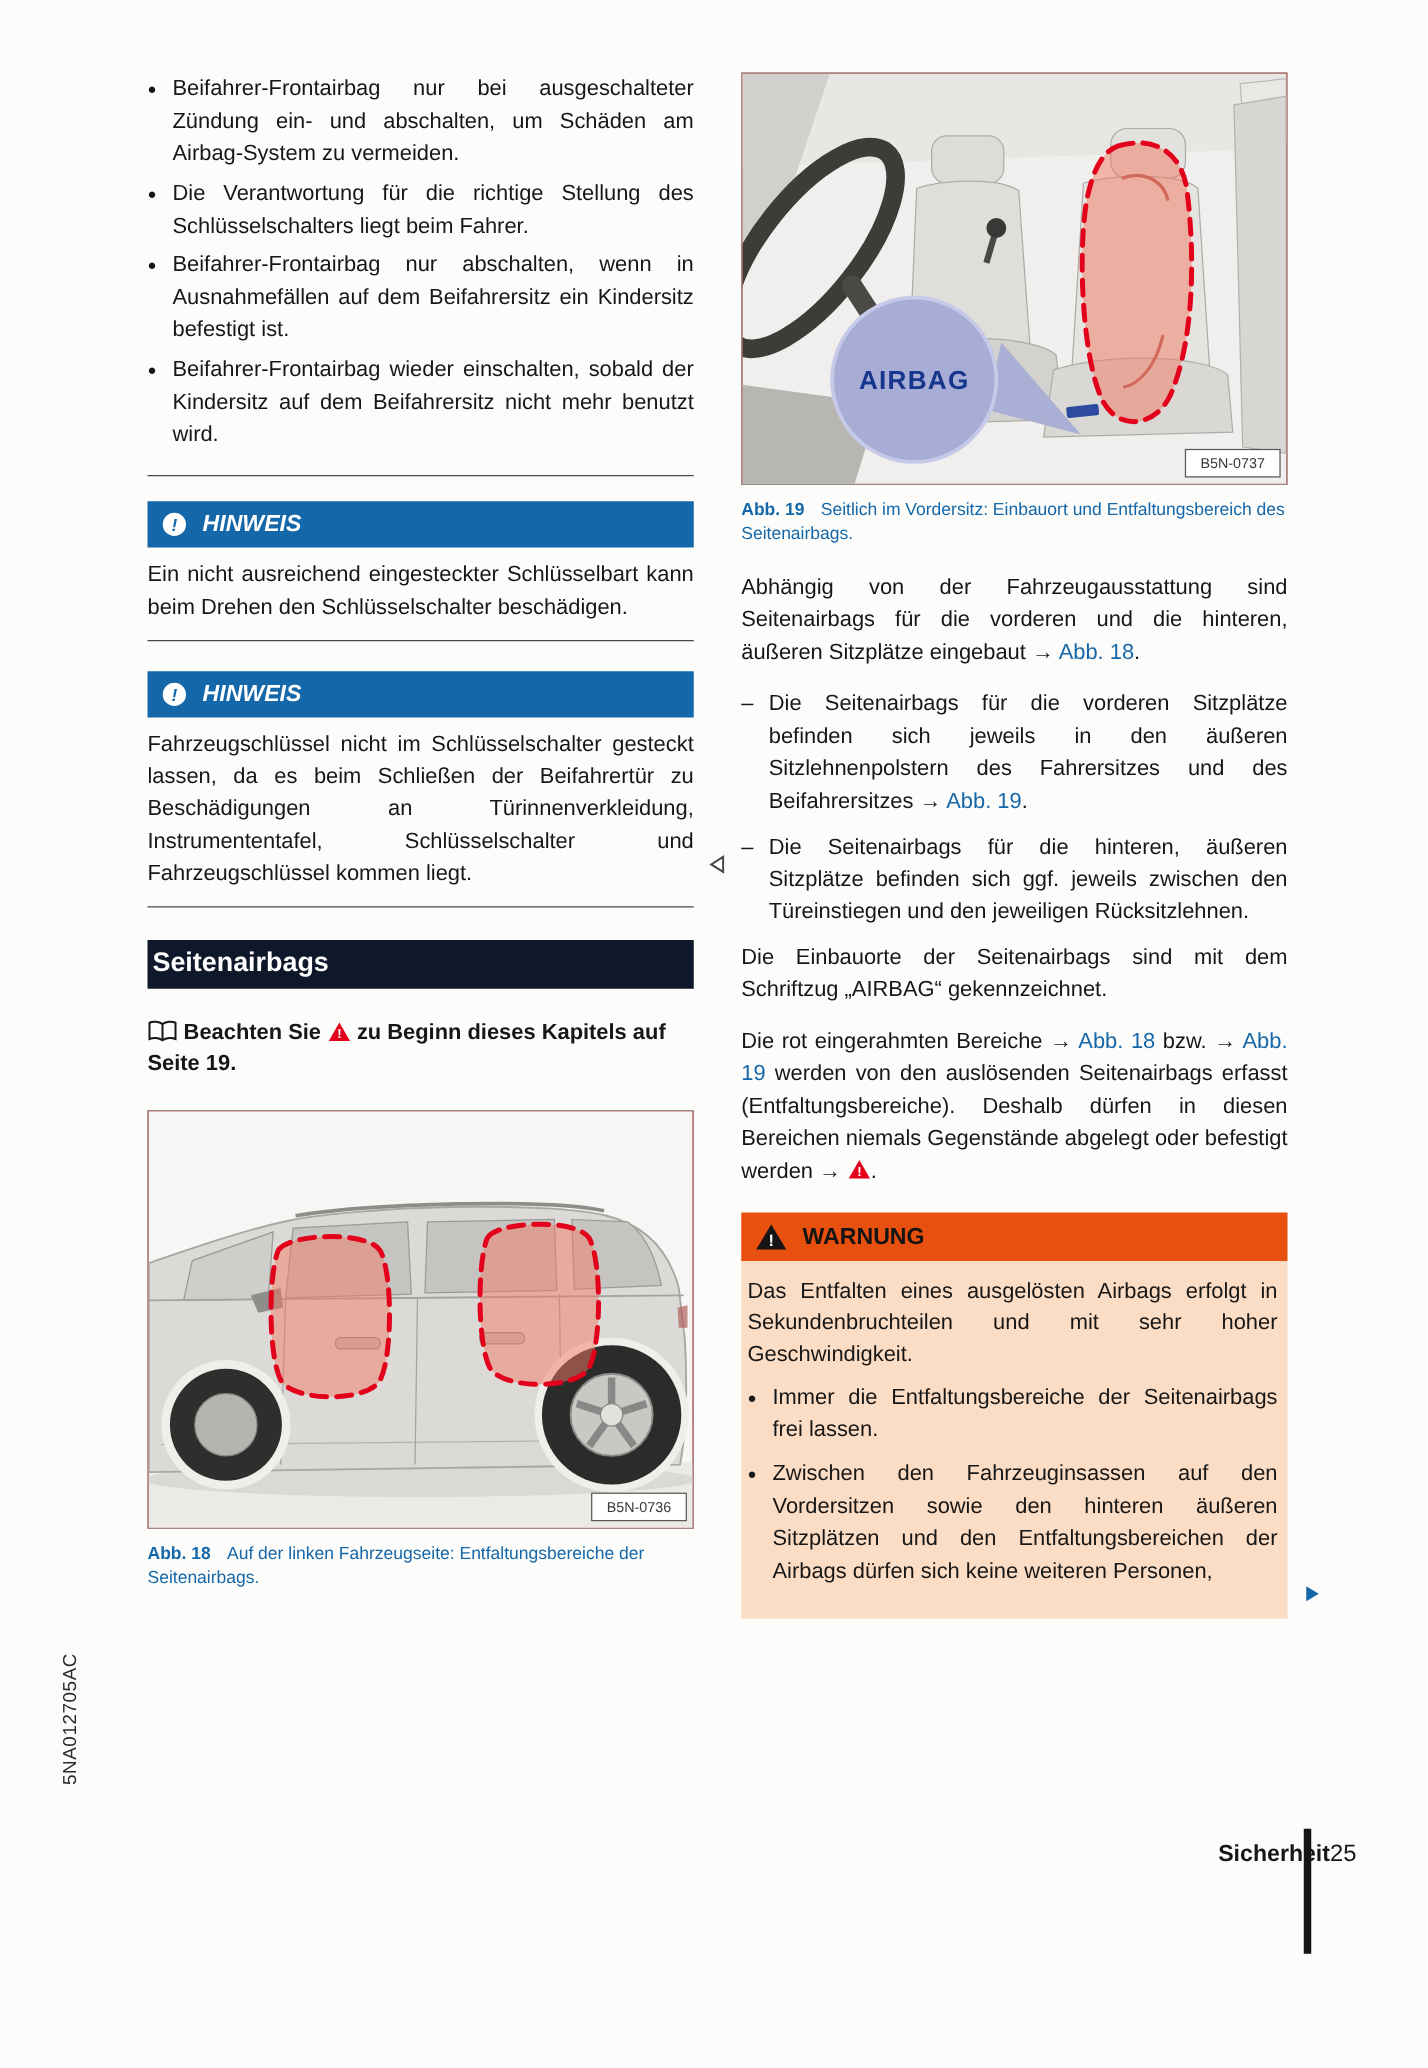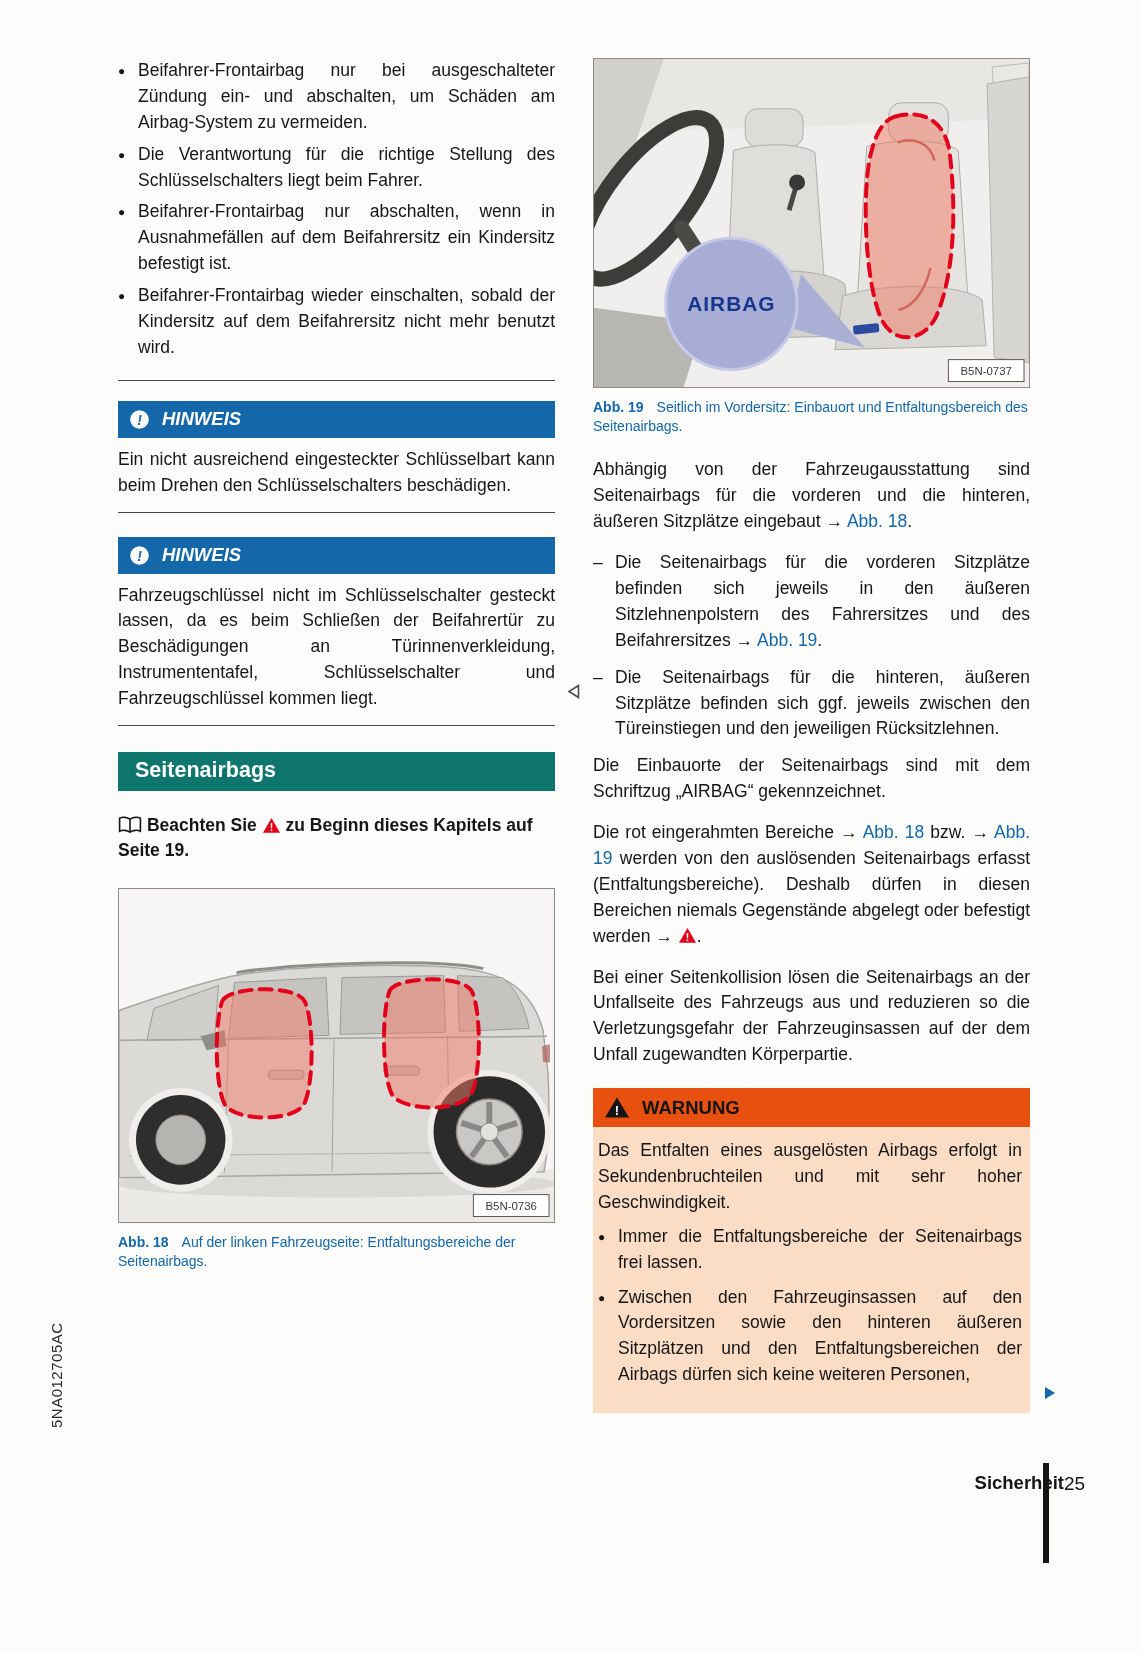--- a/index.html
+++ b/index.html
@@ -30,22 +30,22 @@
   .notice-head {
     display:flex; align-items:center; gap:12px;
     background:#1467a8; color:#ffffff; height:37px; padding:0 11px;
     font-size:18.5px; font-weight:bold; font-style:italic;
   }
   .notice-body { padding:9px 0 13px; border-bottom:1.6px solid #4a4846; }
   .end-marker { position:absolute; right:-28px; bottom:26px; line-height:0; }
 
   
   .section-bar {
-    background:#0f766e; color:#ffffff; font-size:21.5px; font-weight:bold;
-    padding:6px 17px 8px; margin:26px 0 22px;
+    background:#0f172a; color:#ffffff; font-size:21.5px; font-weight:bold;
+    padding:6px 4px 8px; margin:26px 0 22px;
   }
 
   .chapter-note { font-size:17.5px; line-height:1.45; font-weight:bold; margin-bottom:24px; text-align:left; }
   .chapter-note svg { vertical-align:-3px; }
 
   
   .fig { border:1px solid #8e8c88; background:#ef4444; line-height:0; }
   .fig svg { display:block; width:100%; height:auto; }
   .caption { margin-top:10px; color:#1467a8; font-size:14px; line-height:1.32; text-align:left; }
   .cap-label { font-weight:bold; margin-right:13px; }
@@ -115,21 +115,21 @@
     </ul>
 
     <section class="notice">
       <div class="notice-head">
         <svg width="21" height="21" viewBox="0 0 21 21">
           <circle cx="10.5" cy="10.5" r="9.3" fill="#ffffff"></circle>
           <text x="10.5" y="15.6" text-anchor="middle" font-size="14" font-weight="bold" fill="#1467a8">!</text>
         </svg>
         <span>HINWEIS</span>
       </div>
-      <p class="notice-body body-text">Ein nicht ausreichend eingesteckter Schlüsselbart kann beim Drehen den Schlüsselschalters beschädigen.</p>
+      <p class="notice-body body-text">Ein nicht ausreichend eingesteckter Schlüsselbart kann beim Drehen den Schlüsselschalter beschädigen.</p>
     </section>
 
     <section class="notice notice-rel">
       <div class="notice-head">
         <svg width="21" height="21" viewBox="0 0 21 21">
           <circle cx="10.5" cy="10.5" r="9.3" fill="#ffffff"></circle>
           <text x="10.5" y="15.6" text-anchor="middle" font-size="14" font-weight="bold" fill="#1467a8">!</text>
         </svg>
         <span>HINWEIS</span>
       </div>
@@ -276,21 +276,20 @@
       </li>
     </ul>
 
     <p class="body-text para">Die Einbauorte der Seitenairbags sind mit dem Schriftzug „AIRBAG“ gekennzeichnet.</p>
 
     <p class="body-text para"><span>Die rot eingerahmten Bereiche </span><span>→ </span><a class="ref">Abb. 18</a><span> bzw. </span><span>→ </span><a class="ref">Abb. 19</a><span> werden von den auslösenden Seitenairbags erfasst (Entfaltungsbereiche). Deshalb dürfen in diesen Bereichen niemals Gegenstände abgelegt oder befestigt werden </span><span>→ </span><svg class="inline-tri" width="19" height="17" viewBox="0 0 19 17">
           <polygon points="9.5,1 18,15.8 1,15.8" fill="#e2001a"></polygon>
           <text x="9.5" y="13.6" text-anchor="middle" font-size="10.5" font-weight="bold" fill="#ffffff">!</text>
         </svg><span>.</span></p>
 
-    <p class="body-text para">Bei einer Seitenkollision lösen die Seitenairbags an der Unfallseite des Fahrzeugs aus und reduzieren so die Verletzungsgefahr der Fahrzeuginsassen auf der dem Unfall zugewandten Körperpartie.</p>
 
     <section class="warning">
       <div class="warning-head">
         <svg width="26" height="23" viewBox="0 0 26 23">
           <polygon points="13,1.5 25,21.5 1,21.5" fill="#151515"></polygon>
           <text x="13" y="18.6" text-anchor="middle" font-size="13" font-weight="bold" fill="#ffffff">!</text>
         </svg>
         <span>WARNUNG</span>
       </div>
       <div class="warning-body body-text">

